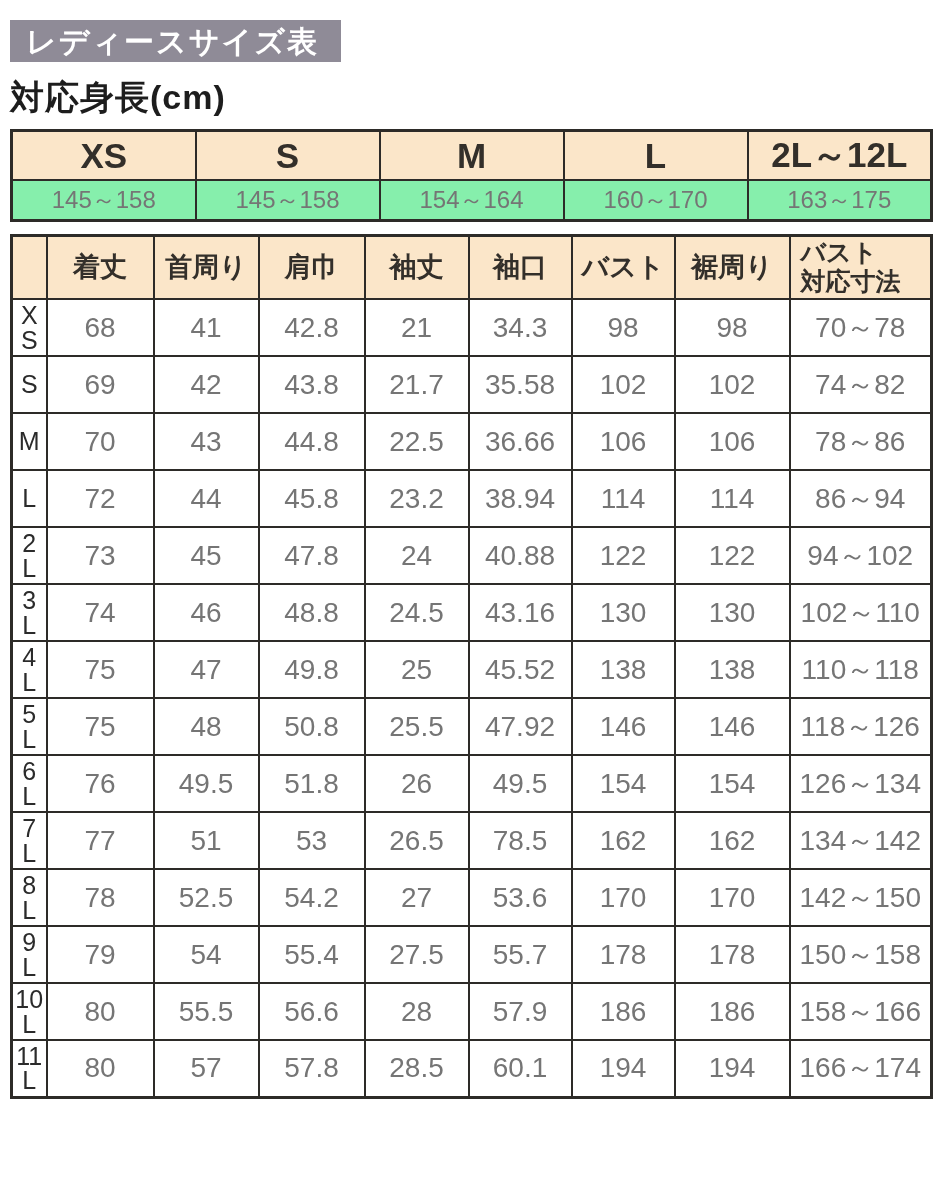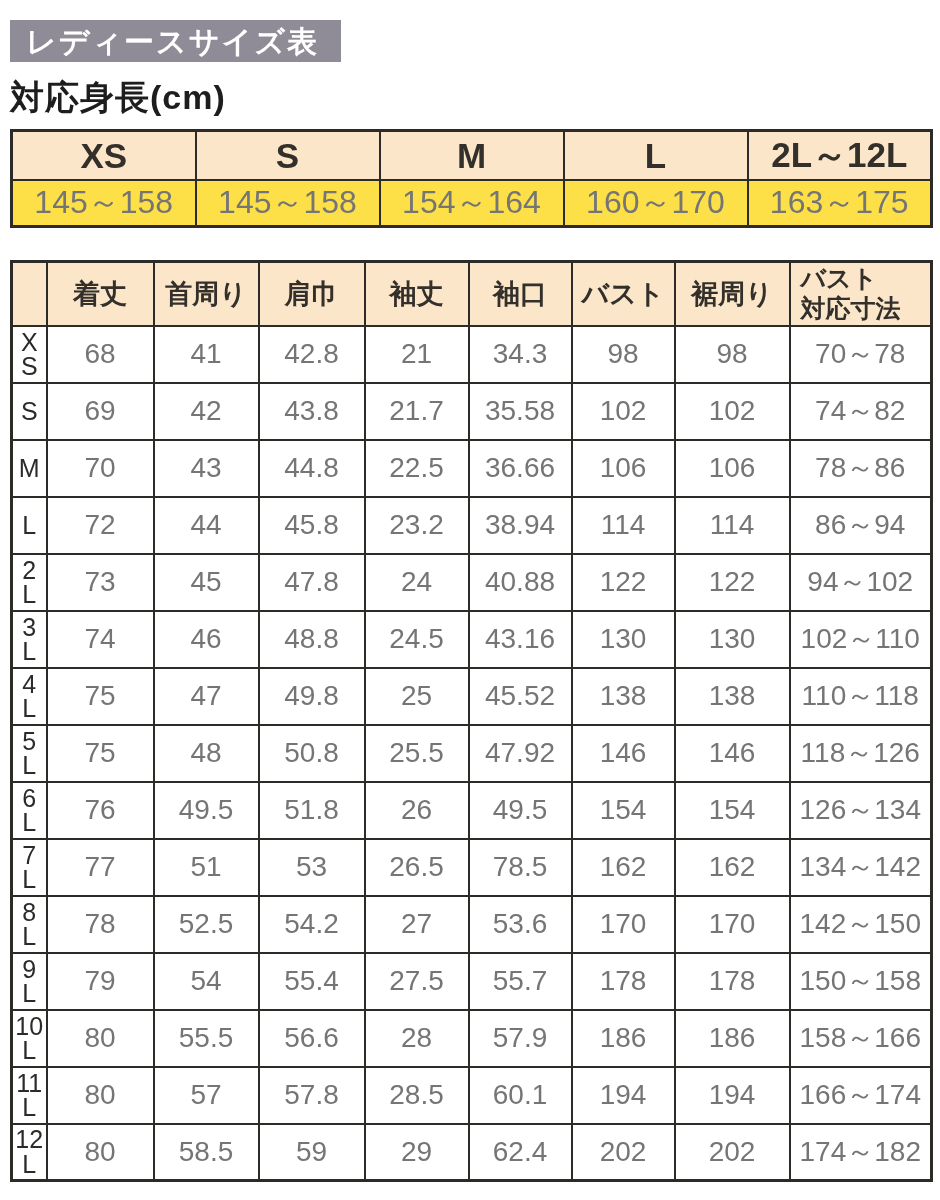--- a/index.html
+++ b/index.html
@@ -51,28 +51,28 @@
   .height-table { margin-top: 8px; }
   .height-table thead th {
     background: var(--head-bg);
     color: var(--head-fg);
     font-size: 35px;
     font-weight: bold;
     height: 41px;
   }
   .height-table tbody td {
     color: var(--data-fg);
-    font-size: 32px;
+    font-size: 24px;
     font-weight: normal;
     height: 40px;
-    background: #fde047;
+    background: #86efac;
   }
 
   
-  .size-table { margin-top: 32px; }
+  .size-table { margin-top: 12px; }
   .size-table thead th {
     background: var(--head-bg);
     color: var(--head-fg);
     font-size: 27px;
     font-weight: bold;
     height: 64px;
   }
   .size-table thead th.bust-range-head {
     text-align: left;
     padding-left: 10px;
@@ -320,29 +320,17 @@
 L</th>
         <td>80</td>
         <td>57</td>
         <td>57.8</td>
         <td>28.5</td>
         <td>60.1</td>
         <td>194</td>
         <td>194</td>
         <td>166～174</td>
       </tr>
-      <tr>
-        <th class="row-label">12
-L</th>
-        <td>80</td>
-        <td>58.5</td>
-        <td>59</td>
-        <td>29</td>
-        <td>62.4</td>
-        <td>202</td>
-        <td>202</td>
-        <td>174～182</td>
-      </tr>
     </tbody>
 </table>
 
 
 
 
 </body></html>

